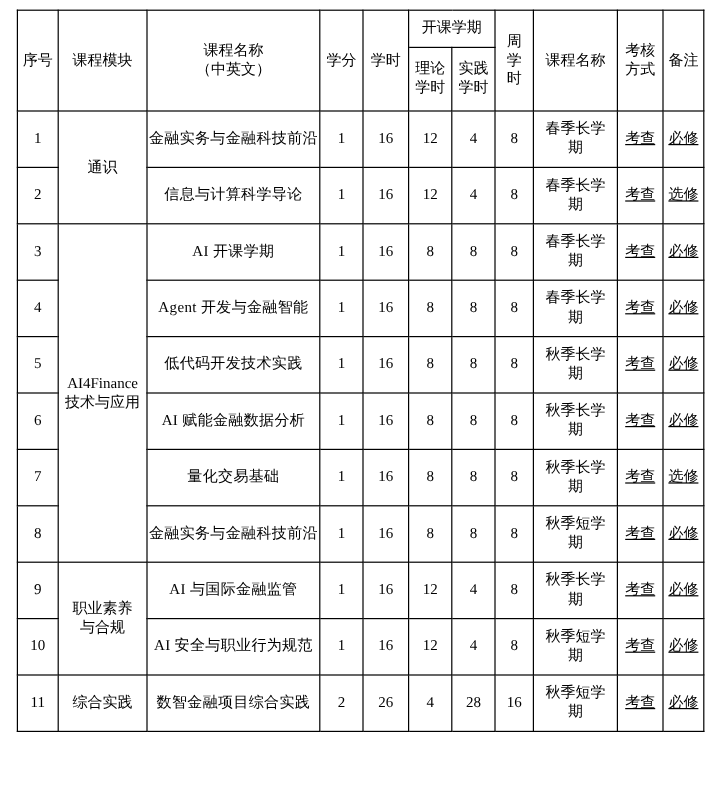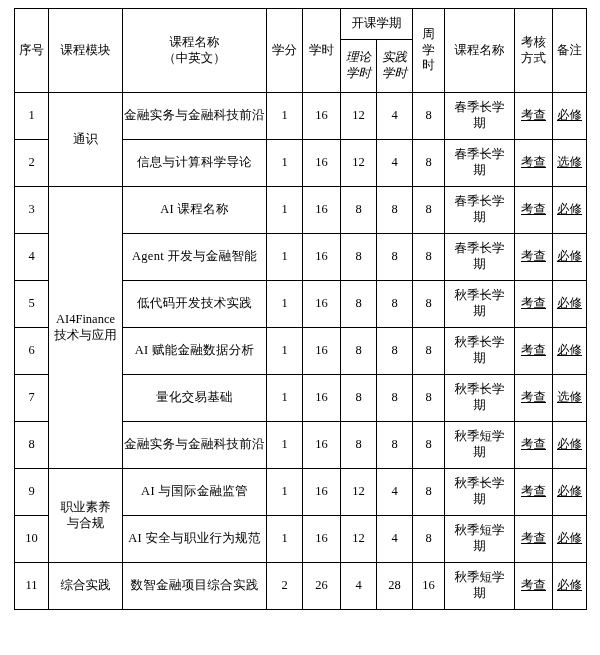--- a/index.html
+++ b/index.html
@@ -44,21 +44,20 @@
     font-size: 12px;
   }
   .hdr-tall {
     height: 74px;
   }
   .hdr-split-top {
     height: 26px;
   }
   .hdr-split-bottom {
     height: 48px;
-    font-style: italic;
   }
   
   col.c-no      { width: 34px; }
   col.c-module  { width: 74px; }
   col.c-name    { width: 144px; }
   col.c-credit  { width: 36px; }
   col.c-hours   { width: 38px; }
   col.c-theory  { width: 36px; }
   col.c-prac    { width: 36px; }
   col.c-week    { width: 32px; }
@@ -159,21 +158,21 @@
         <td class="row-cell small-text nowrap">考查</td>
         <td class="row-cell small-text nowrap">选修</td>
       </tr>
 
       <tr>
         <td class="row-cell">3</td>
         <td class="row-cell module-cell" rowspan="6">
           <div>AI4Finance</div>
           <div>技术与应用</div>
         </td>
-        <td class="row-cell name-cell">AI 课程名称</td>
+        <td class="row-cell name-cell">AI 开课学期</td>
         <td class="row-cell">1</td>
         <td class="row-cell">16</td>
         <td class="row-cell">8</td>
         <td class="row-cell">8</td>
         <td class="row-cell">8</td>
         <td class="row-cell term-cell">
           <div>春季长学</div>
           <div>期</div>
         </td>
         <td class="row-cell small-text nowrap">考查</td>

